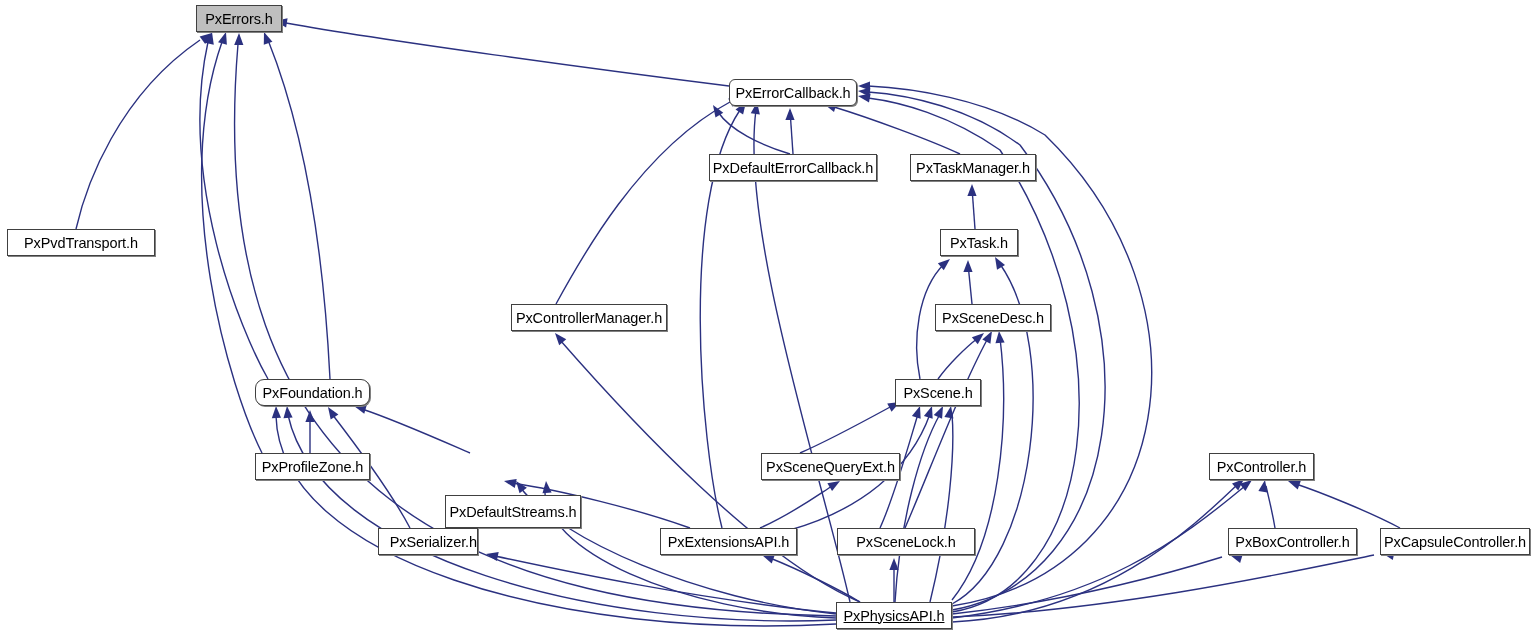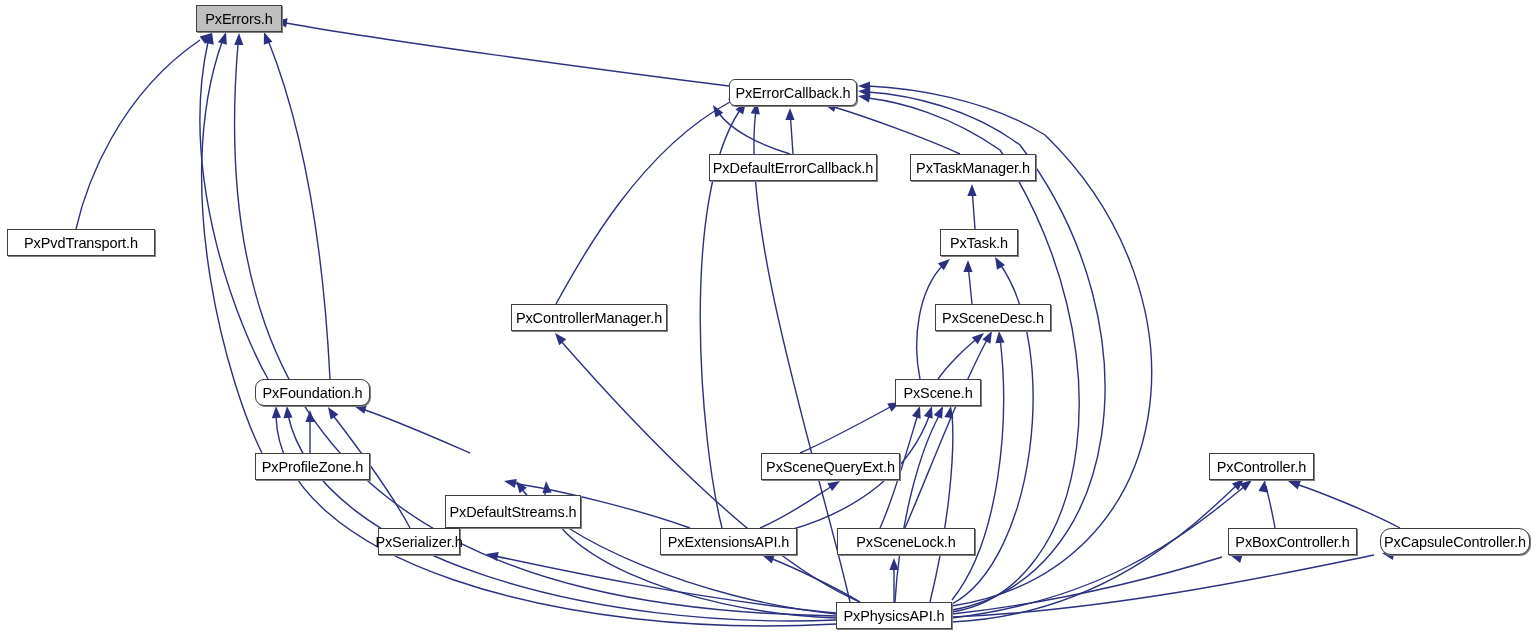--- a/index.html
+++ b/index.html
@@ -186,32 +186,32 @@
       </div>
       <div class="node-box" style="left: 445px; top: 453px; width: 136px; height: 33px; margin-top: 42px;">
         <span class="node-label">PxDefaultStreams.h</span>
       </div>
       <div class="node-box" style="left: 761px; top: 453px; width: 139px; height: 27px;">
         <span class="node-label">PxSceneQueryExt.h</span>
       </div>
       <div class="node-box" style="left: 1209px; top: 453px; width: 105px; height: 27px;">
         <span class="node-label">PxController.h</span>
       </div>
-      <div class="node-box" style="left: 378px; top: 528px; width: 82px; height: 27px;">
+      <div class="node-box" style="left: 378px; top: 528px; width: 100px; height: 27px; justify-content: flex-end;">
         <span class="node-label">PxSerializer.h</span>
       </div>
       <div class="node-box" style="left: 660px; top: 528px; width: 137px; height: 27px;">
         <span class="node-label">PxExtensionsAPI.h</span>
       </div>
       <div class="node-box" style="left: 837px; top: 528px; width: 138px; height: 27px;">
         <span class="node-label">PxSceneLock.h</span>
       </div>
       <div class="node-box" style="left: 1228px; top: 528px; width: 129px; height: 27px;">
         <span class="node-label">PxBoxController.h</span>
       </div>
-      <div class="node-box" style="left: 1380px; top: 528px; width: 150px; height: 27px; border-radius: 11px;">
+      <div class="node-box" style="left: 1380px; top: 528px; width: 150px; height: 27px;">
         <span class="node-label">PxCapsuleController.h</span>
       </div>
-      <div class="node-box" style="left: 836px; top: 602px; width: 116px; height: 27px;">
+      <div class="node-box" style="left: 836px; top: 602px; width: 116px; height: 27px; text-decoration: underline;">
         <span class="node-label">PxPhysicsAPI.h</span>
       </div>
     </div>
 </div>
 
 </body></html>

